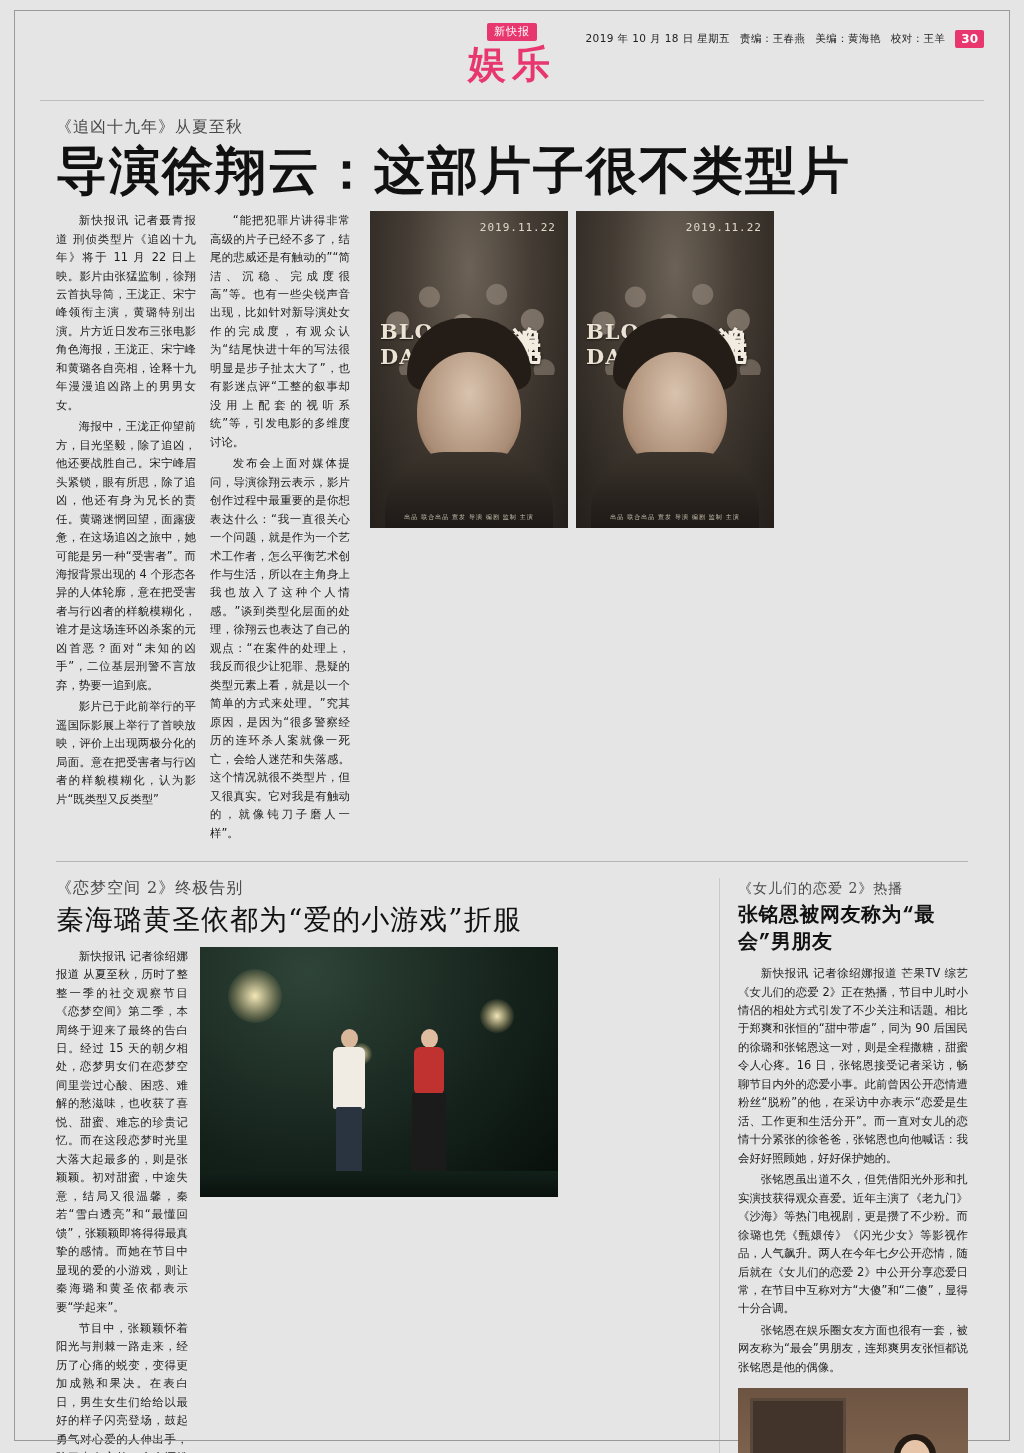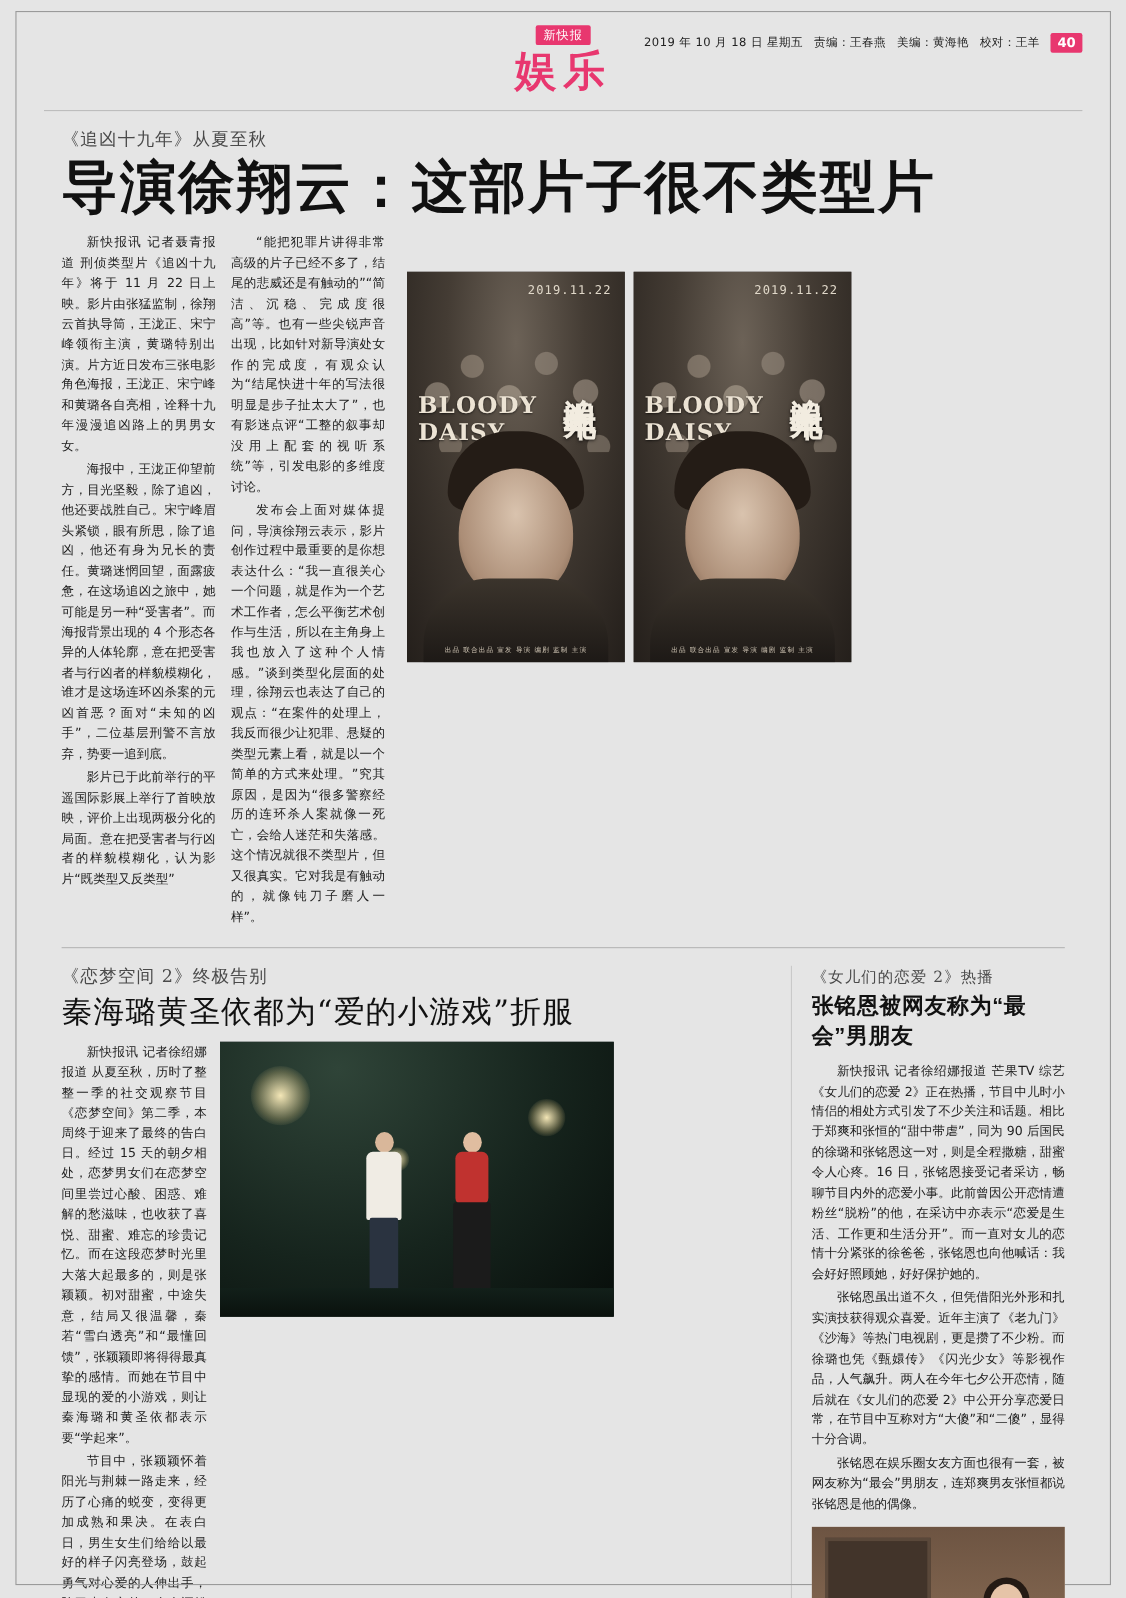--- a/index.html
+++ b/index.html
@@ -108,21 +108,21 @@
     color: #111;
     font-family: "DejaVu Serif", serif;
     margin: 2px 0 10px 0;
   }
   .headline-m {
     font-size: 20px;
     font-weight: bold;
     letter-spacing: .5px;
     line-height: 1.35;
     color: #111;
-    font-family: Liberation Sans, sans-serif;
+    font-family: Liberation Mono, monospace;
     margin: 2px 0 8px 0;
   }
   .body-col p {
     margin: 0 0 3px 0;
     font-size: 11.4px;
     line-height: 1.62;
     text-align: justify;
     text-justify: inter-ideograph;
     color: #1c1c1c;
     font-family: "DejaVu Sans", sans-serif;
@@ -140,24 +140,23 @@
   }
   .top-col { width: 140px; }
   .top-photos {
     display: flex;
     gap: 8px;
     margin-left: 6px;
   }
   .poster {
     position: relative;
     width: 198px;
-    height: 355px;
+    height: 317px;
     overflow: hidden;
     background: #2b2723;
-    margin-top: 36px;
   }
   .poster .sky {
     position: absolute; inset: 0;
     background:
       radial-gradient(ellipse at 50% 18%, #6c6257 0%, #443c34 45%, #241f1b 100%);
   }
   .poster .crowd {
     position: absolute;
     top: 34px; left: 0; right: 0; height: 130px;
     opacity: .5;
@@ -326,21 +325,21 @@
   <div class="masthead">
     <div class="masthead-logo">
       <div class="logo-badge">新快报</div>
       <div class="logo-title">娱乐</div>
     </div>
     <div class="masthead-meta">
       <span class="mitem">2019 年 10 月 18 日 星期五</span>
       <span class="mitem">责编：王春燕</span>
       <span class="mitem">美编：黄海艳</span>
       <span class="mitem">校对：王羊</span>
-      <span class="page-num">40</span>
+      <span class="page-num">30</span>
     </div>
   </div>
   <div class="rule-top"></div>
 
   <div class="article-top">
     <div class="kicker">《追凶十九年》从夏至秋</div>
     <div class="headline-xl">导演徐翔云：这部片子很不类型片</div>
 
     <div class="top-body">
       <div class="top-col body-col">

